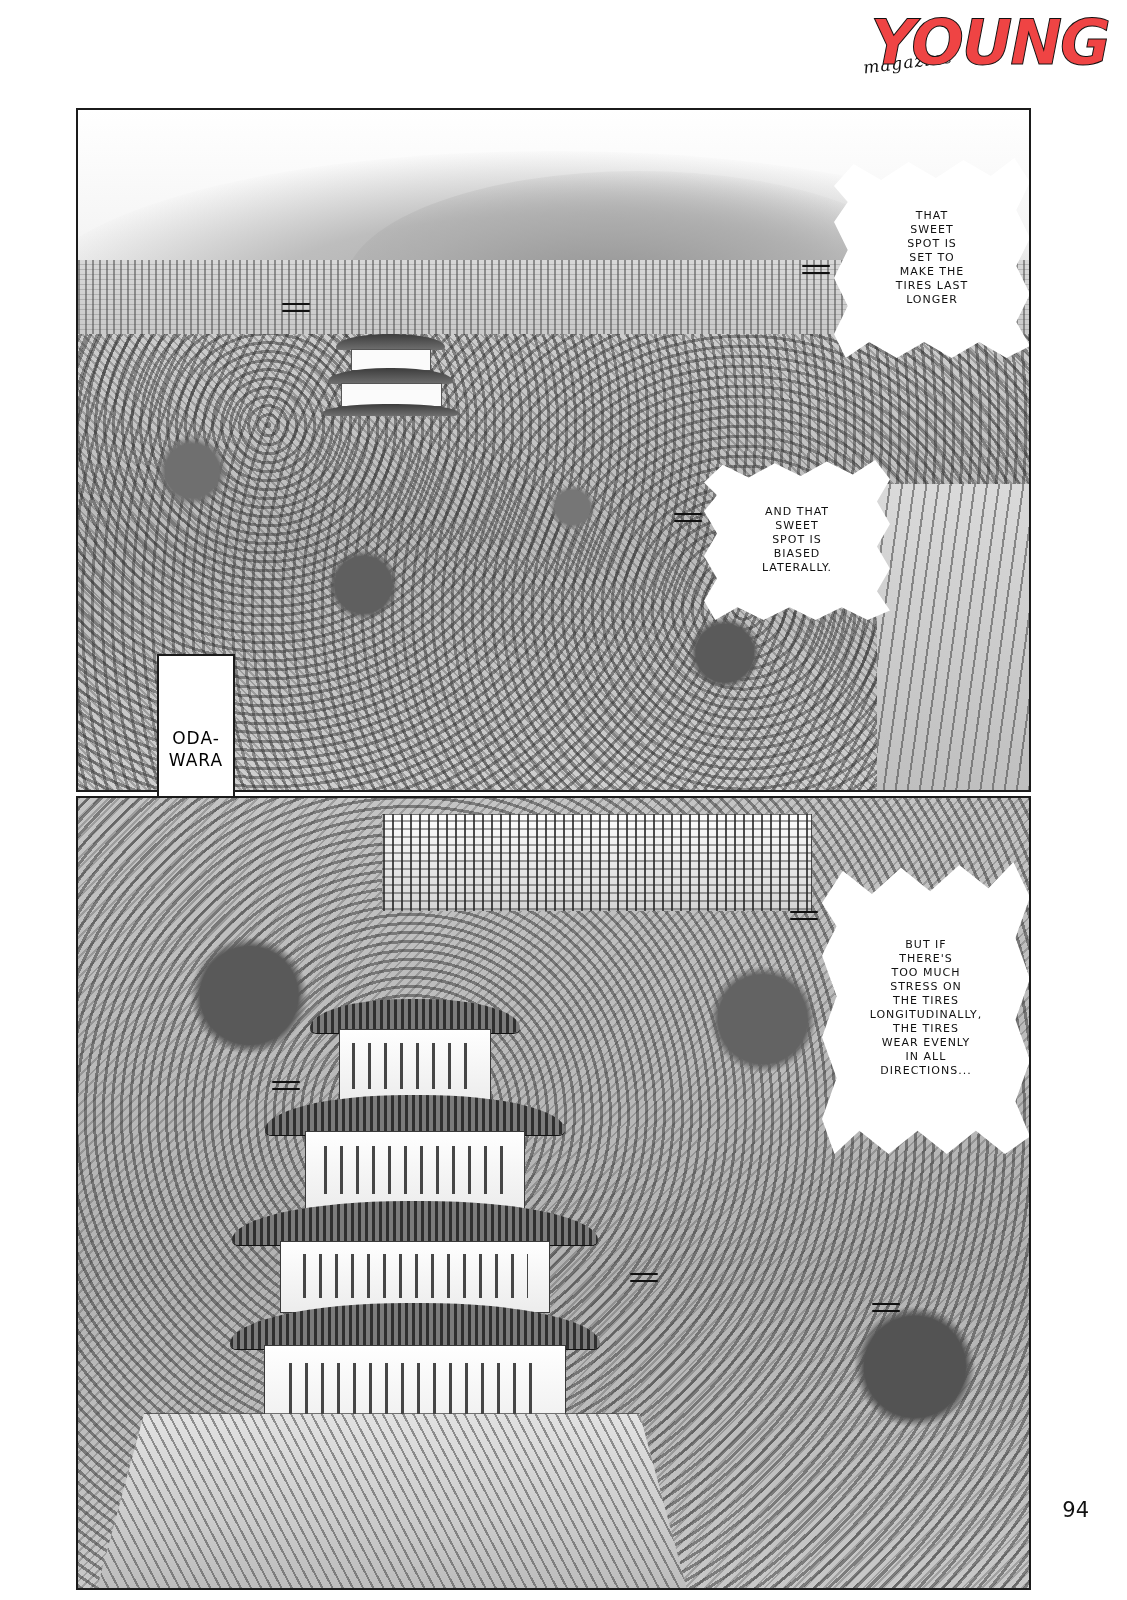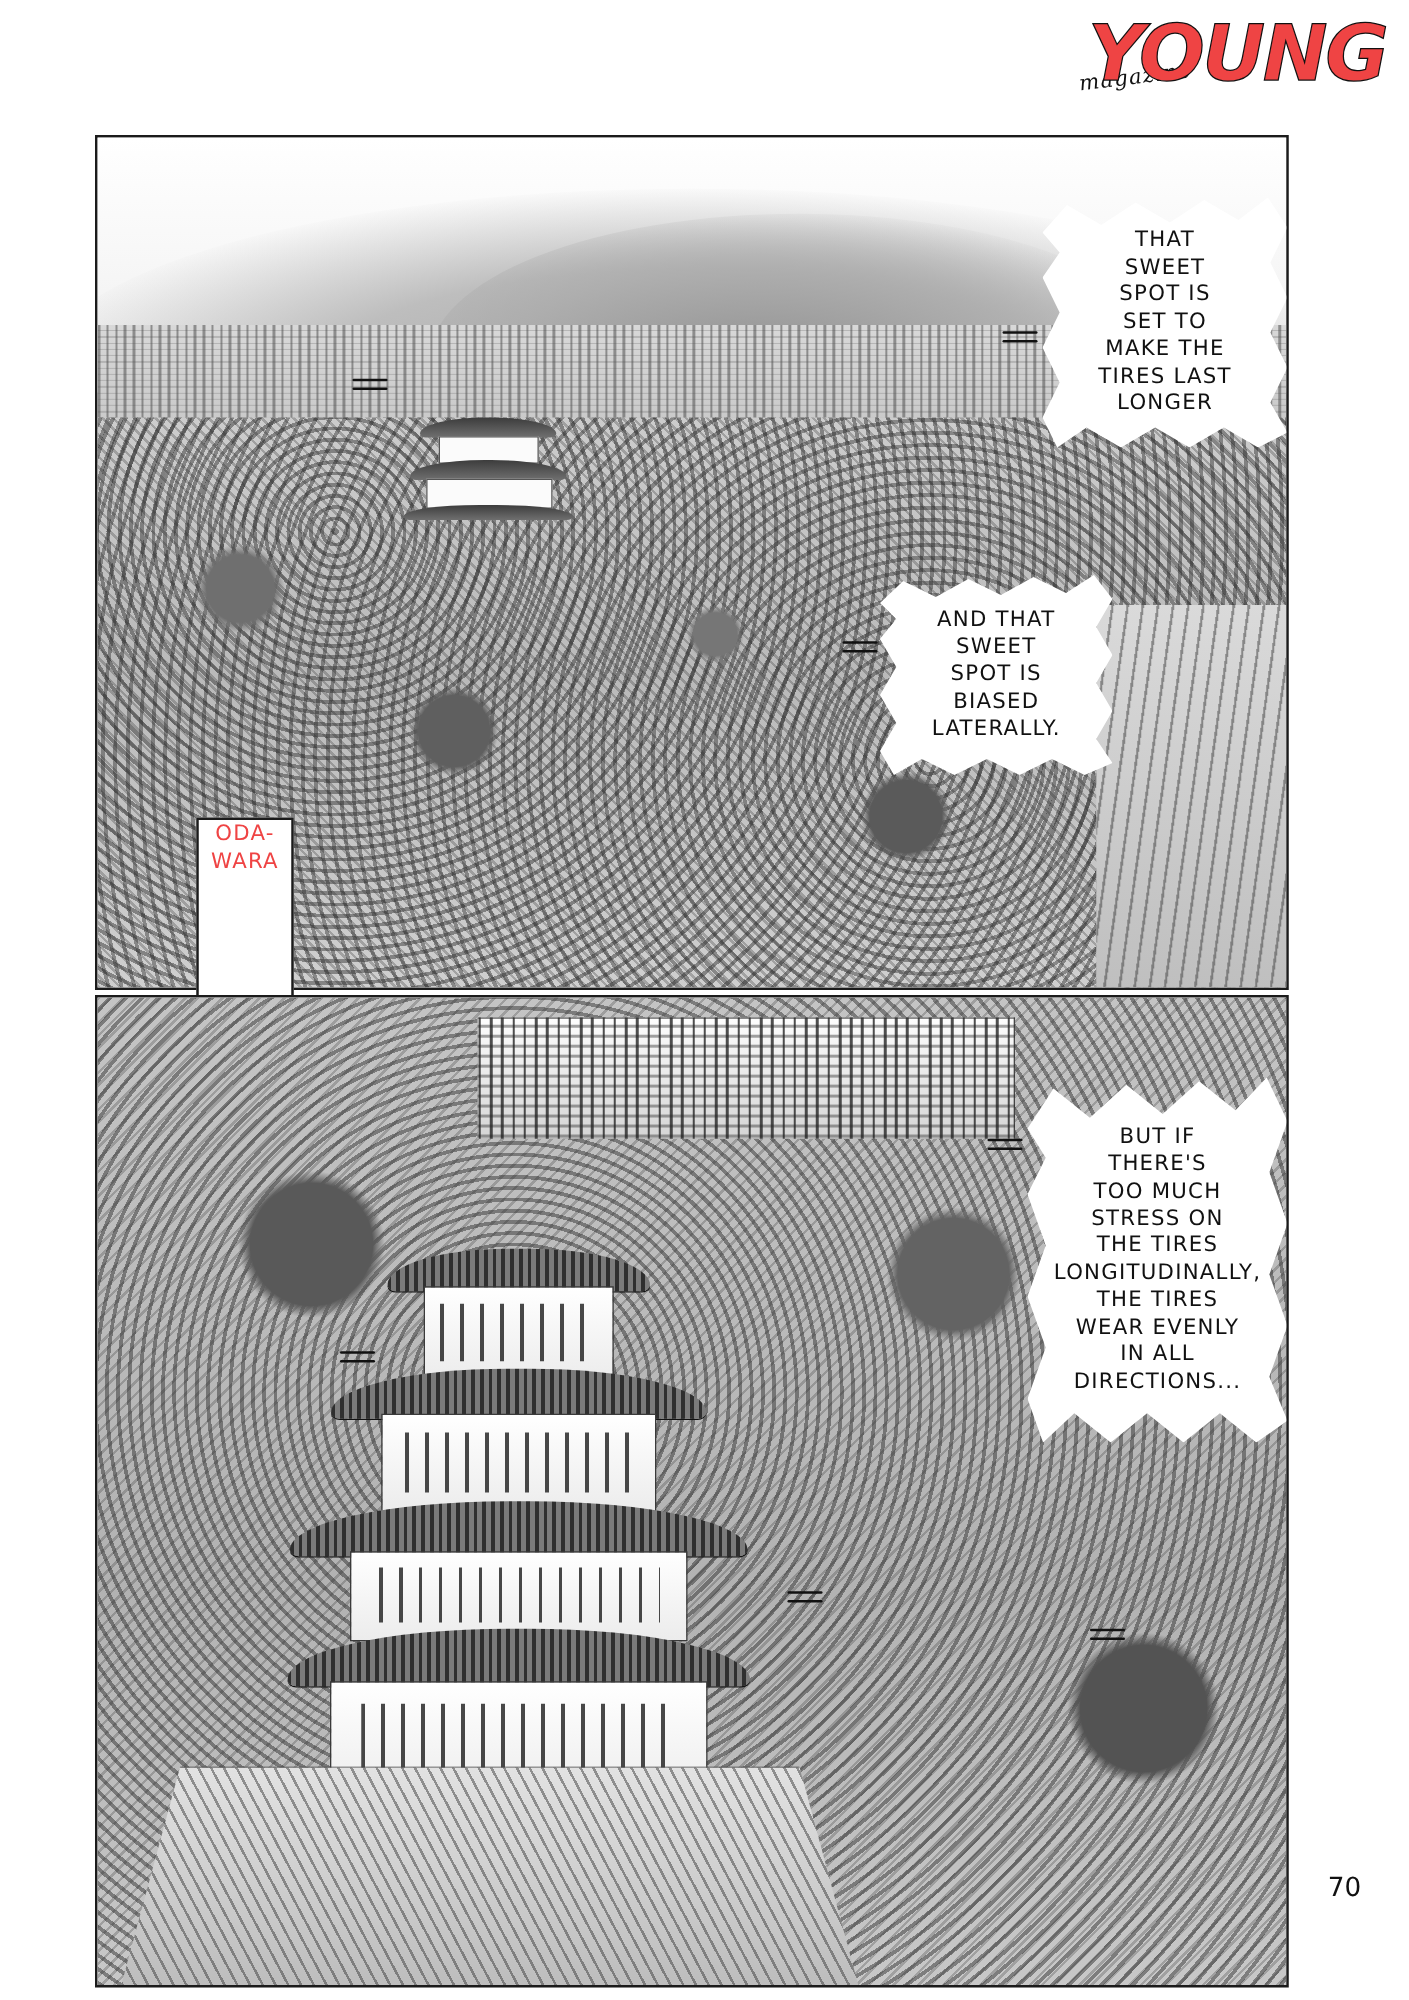--- a/index.html
+++ b/index.html
@@ -222,21 +222,21 @@
     border: 1px solid rgba(60,60,60,.35);
   }
 
   
   .balloon {
     position: absolute;
     background: #ffffff;
     color: #111;
     text-align: center;
     font-family: "DejaVu Sans", sans-serif;
-    font-size: 17px;
+    font-size: 11px;
     line-height: 1.28;
     letter-spacing: 1px;
     text-transform: uppercase;
     display: flex;
     align-items: center;
     justify-content: center;
     padding: 14px 12px;
     box-sizing: border-box;
   }
   .balloon span { display: block; white-space: pre-line; }
@@ -270,29 +270,29 @@
     margin: 5px 0;
     border-radius: 2px;
   }
 
   
   .caption-box {
     position: absolute;
     background: #ffffff;
     border: 2px solid #1b1b1b;
     display: flex;
-    align-items: flex-start;
+    align-items: center;
     justify-content: center;
     font-family: "DejaVu Sans", sans-serif;
     font-size: 17px;
     letter-spacing: 1px;
     line-height: 1.3;
     text-align: center;
     text-transform: uppercase;
-    color: #ef4444;
+    color: #000000;
   }
   .caption-box span { white-space: pre-line; }
 
   
   .page-number {
     position: absolute;
     right: 38px;
     bottom: 78px;
     font-family: "DejaVu Sans", sans-serif;
     font-size: 21px;
@@ -411,15 +411,15 @@
     <div class="tail" style="left:552px; top:470px; width:28px;">
       <i></i>
         <i></i>
     </div>
     <div class="tail" style="left:794px; top:500px; width:28px;">
       <i></i>
         <i></i>
     </div>
   </div>
 
-  <div class="page-number">70</div>
+  <div class="page-number">94</div>
 
 </div>
 
 </body></html>

